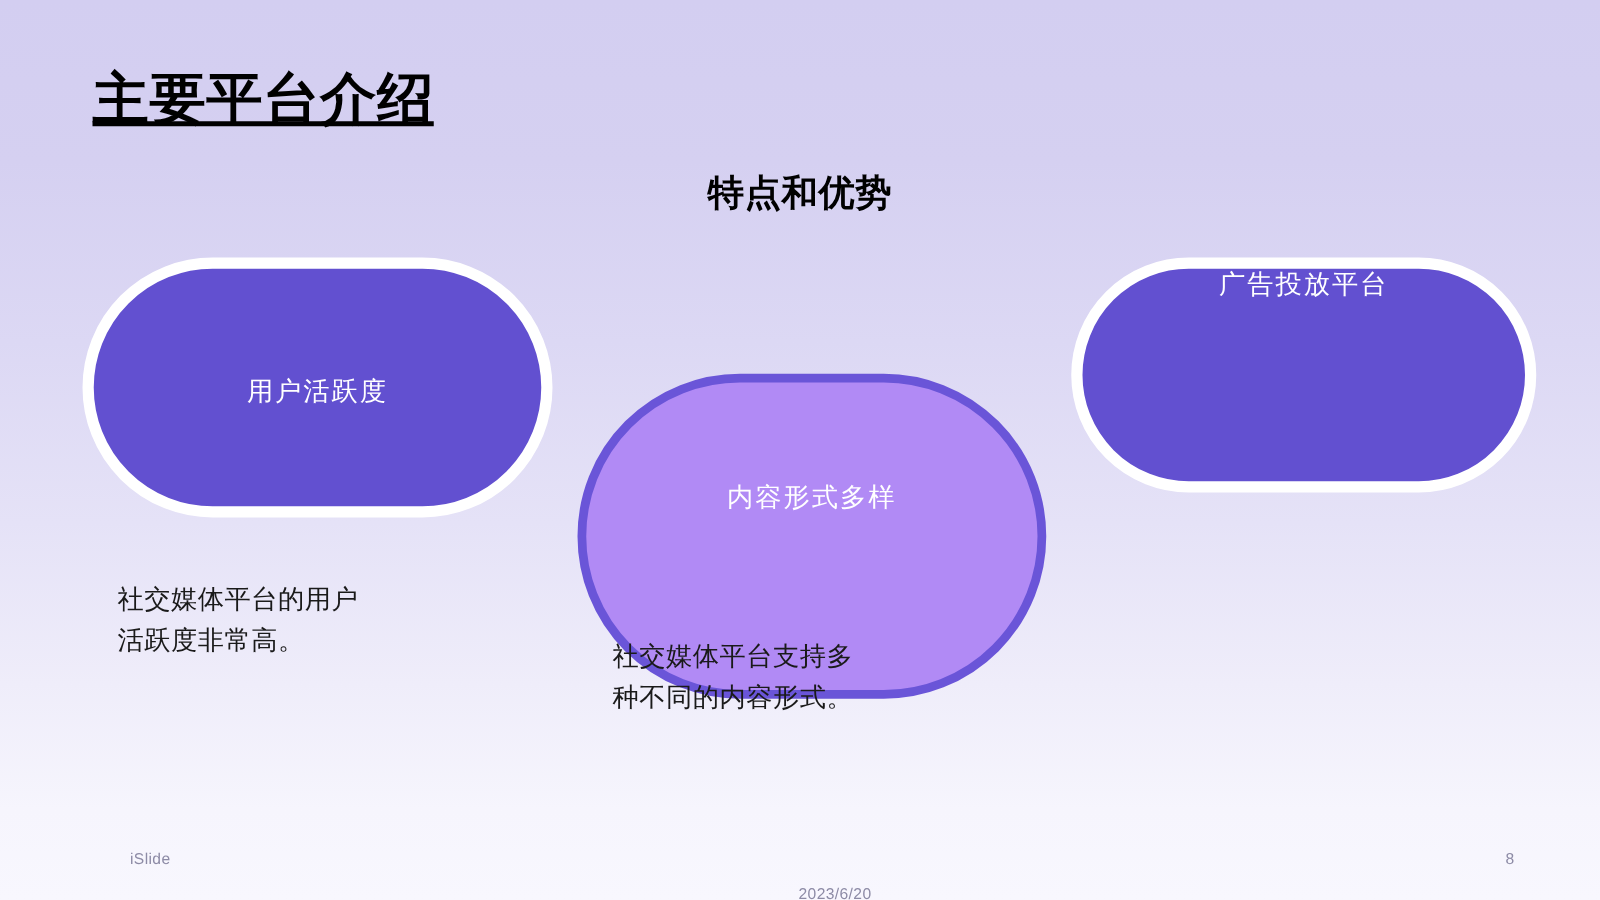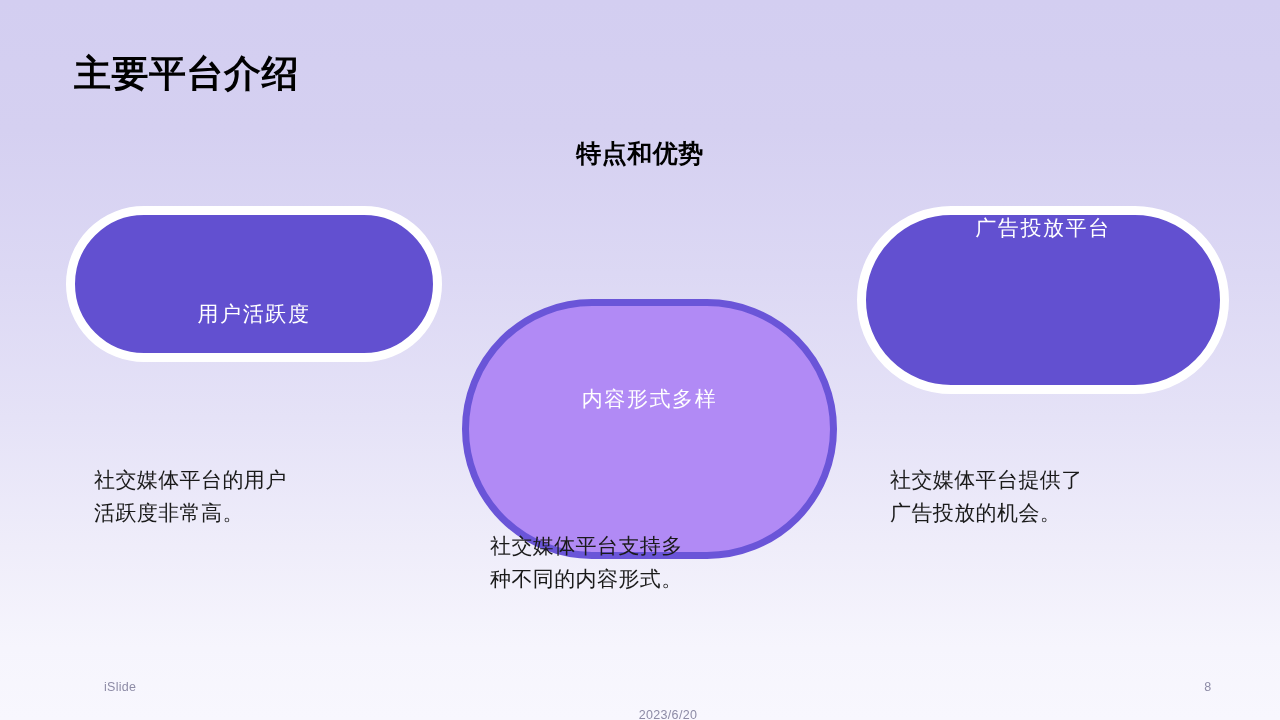--- a/index.html
+++ b/index.html
@@ -26,35 +26,36 @@
                 #f6f5fd 90%,
                 #f8f7fe 100%);
     overflow: hidden;
   }
 
   
   .slide-title {
     position: absolute;
     left: 74px;
     top: 52px;
-    font-size: 37px;
+    font-size: 45px;
     font-weight: bold;
     color: #000000;
     letter-spacing: 0.5px;
     white-space: nowrap;
     line-height: 1.18;
+    text-decoration: underline;
   }
 
   .slide-subtitle {
     position: absolute;
     left: 0;
     top: 138px;
     width: 1280px;
     text-align: center;
-    font-size: 25px;
+    font-size: 29px;
     font-weight: bold;
     color: #000000;
     letter-spacing: 0.5px;
     line-height: 1.2;
   }
 
   
   .pill {
     position: absolute;
     box-sizing: border-box;
@@ -69,21 +70,21 @@
     letter-spacing: 1.6px;
     line-height: 1.2;
     white-space: nowrap;
   }
 
   
   #pill-1 {
     left: 66px;
     top: 206px;
     width: 376px;
-    height: 156px;
+    height: 208px;
     background: #6250d0;
     border: 9px solid #ffffff;
     align-items: flex-start;
     padding-top: 86px;
   }
 
   
   #pill-2 {
     left: 462px;
     top: 299px;
@@ -110,21 +111,21 @@
   .caption {
     position: absolute;
     font-size: 21px;
     color: #1a1a1a;
     line-height: 1.55;
     letter-spacing: 0.4px;
     white-space: pre-line;
   }
 
   #caption-1 { left: 94px;  top: 464px; width: 320px; }
-  #caption-2 { left: 490px; top: 530px; width: 320px; }
+  #caption-2 { left: 490px; top: 510px; width: 320px; }
   #caption-3 { left: 890px; top: 464px; width: 320px; }
 
   
   .footer-text {
     position: absolute;
     font-size: 12.5px;
     color: #8d8ba6;
     letter-spacing: 0.3px;
     line-height: 1;
     padding-left: 28px;
@@ -150,20 +151,18 @@
 
   <div class="pill" id="pill-2">
     <span class="pill-label">内容形式多样</span>
   </div>
   <div class="caption" id="caption-2">社交媒体平台支持多
 种不同的内容形式。</div>
 
   <div class="pill" id="pill-3">
     <span class="pill-label">广告投放平台</span>
   </div>
-  <div class="caption" id="caption-3">社交媒体平台提供了
-广告投放的机会。</div>
 
   <div class="footer-text" id="footer-brand">iSlide</div>
   <div class="footer-text" id="footer-date">2023/6/20</div>
   <div class="footer-text" id="footer-page">8</div>
 
 </div>
 
 </body></html>

